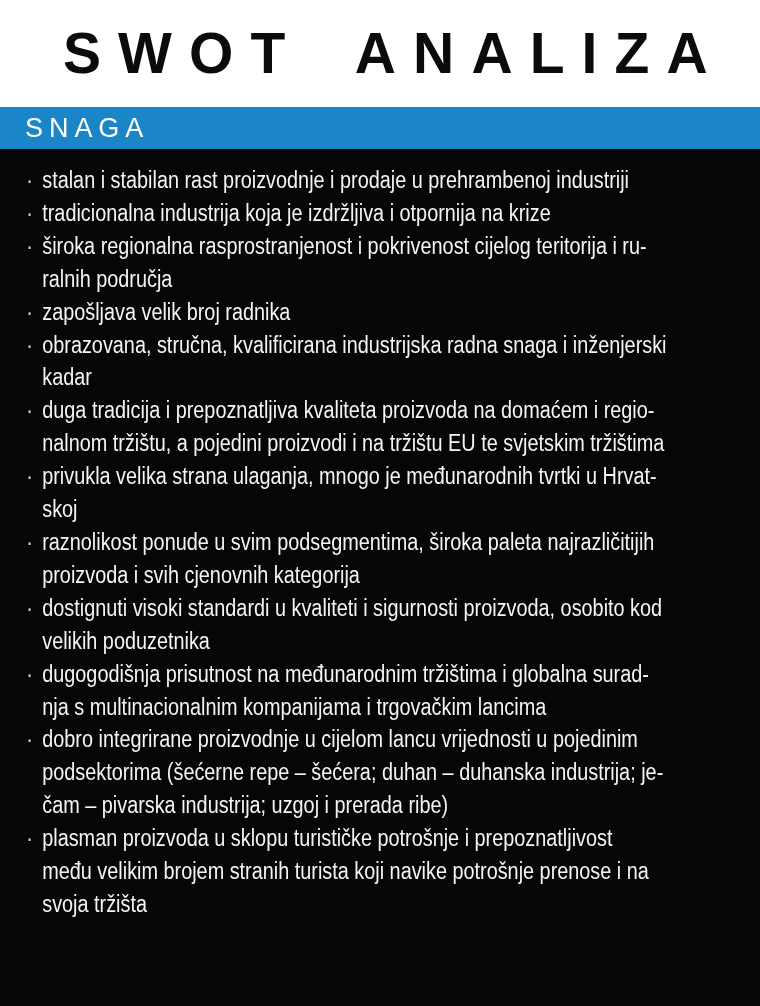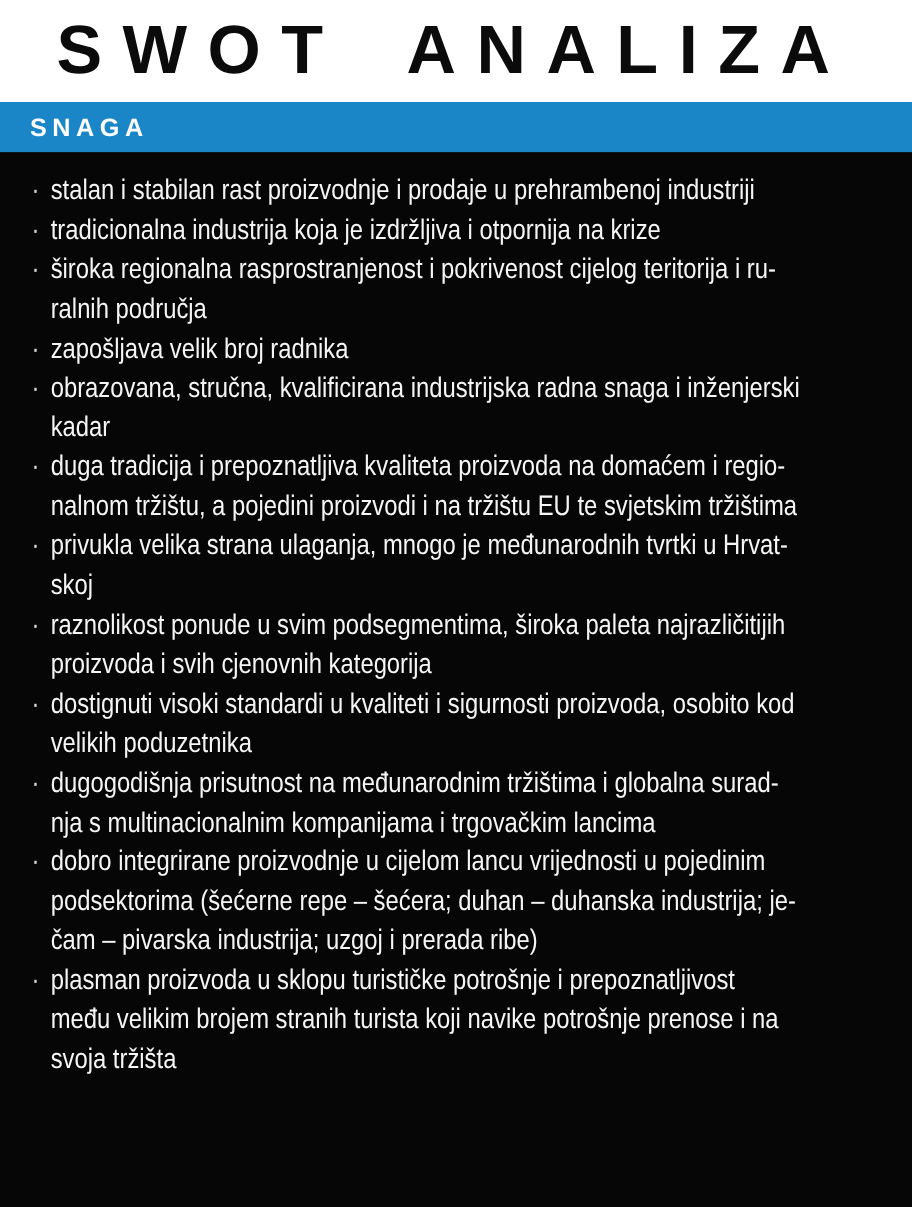--- a/index.html
+++ b/index.html
@@ -6,25 +6,25 @@
   body {
     width: 760px;
     height: 1006px;
     background: #060606;
     overflow: hidden;
     font-family: "Liberation Sans", sans-serif;
   }
 
   
   .title-band {
-    height: 85px;
+    height: 107px;
     background: #ffffff;
     display: flex;
     align-items: center;
-    padding-left: 47px;
+    padding-left: 63px;
     box-sizing: border-box;
   }
   .title-band h1 {
     margin: 0;
     font-size: 57px;
     font-weight: bold;
     line-height: 1;
     color: #0b0b0b;
     letter-spacing: 0.30em;
     word-spacing: 0.38em;
@@ -35,22 +35,22 @@
   .section-bar {
     height: 42px;
     background: #1a86c8;
     display: flex;
     align-items: center;
     padding-left: 25px;
     box-sizing: border-box;
   }
   .section-bar .section-title {
     color: #ffffff;
-    font-weight: bold;
-    font-size: 21px;
+    font-weight: normal;
+    font-size: 27px;
     letter-spacing: 0.22em;
     line-height: 1;
   }
 
   
   .panel {
     height: 879px;
     background: #060606;
     padding-top: 15px;
     box-sizing: border-box;

